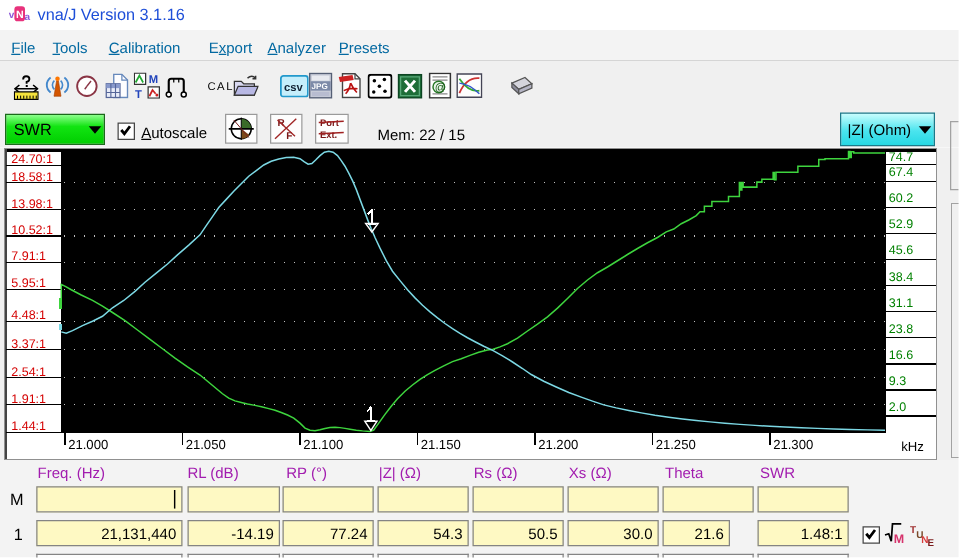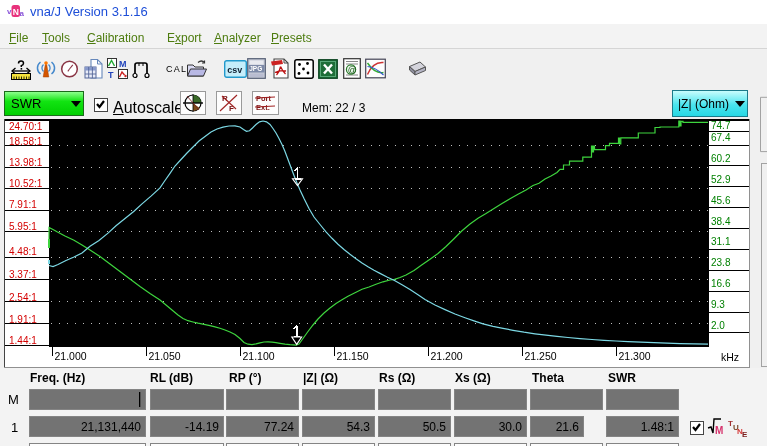--- a/index.html
+++ b/index.html
@@ -1,35 +1,35 @@
 <!DOCTYPE html>
 <html><head><meta charset="utf-8">
 <style>
 html,body{margin:0;padding:0;}
 #win{position:relative;width:767px;height:446px;background:#fff;font-family:"Liberation Sans",sans-serif;overflow:hidden;}
 .abs{position:absolute;}
 #titlebar{left:0;top:0;width:767px;height:23px;background:#ffffff;}
 #titletext{left:30px;top:4px;font-size:13px;color:#1d4ed8;}
 #menubar{left:0;top:24px;width:767px;height:24px;background:#f3f3f3;border-bottom:1px solid #d5d5d5;}
-.mi{position:absolute;top:7px;font-size:12px;color:#4d7c0f;}
+.mi{position:absolute;top:7px;font-size:12px;color:#0369a1;}
 #toolbar{left:0;top:49px;width:767px;height:39px;background:#f0f0f0;}
 #row2{left:0;top:88px;width:767px;height:30px;background:#f0f0f0;}
 #swrcombo{left:4px;top:3px;width:80px;height:25px;background:linear-gradient(#8cff8c,#12e412 40%,#00ce00);border:1px solid #1a6a1a;box-sizing:border-box;}
 #swrcombo span{position:absolute;left:6px;top:4px;font-size:13px;color:#000;}
 #zcombo{left:672px;top:2px;width:76px;height:27px;background:linear-gradient(#c8fdfd,#4ae4ee 55%,#27d8e4);border:1px solid #1a7a8a;box-sizing:border-box;}
 #zcombo span{position:absolute;left:5px;top:6px;font-size:12px;color:#000;}
 .tri{position:absolute;width:0;height:0;border-left:5px solid transparent;border-right:5px solid transparent;border-top:6px solid #000;}
 .cb{position:absolute;width:14px;height:14px;background:#fff;border:1px solid #454545;box-sizing:border-box;}
 .cb svg{position:absolute;left:0px;top:0px;}
-#autoscale{left:113px;top:11px;font-size:16px;color:#000;}
+#autoscale{left:113px;top:11px;font-size:12px;color:#000;}
 .btn{position:absolute;background:#fdfdfd;border:1px solid #9a9a9a;box-sizing:border-box;}
 #mem{left:302px;top:13px;font-size:12px;color:#000;}
 #tablearea{left:0;top:368px;width:767px;height:78px;background:#f3f3f3;}
-.hdr{position:absolute;top:3px;font-size:12px;color:#000000;font-weight:bold;}
-.fld{position:absolute;background:#737373;border:1px solid #848484;box-sizing:border-box;font-size:12px;color:#000;text-align:center;}
+.hdr{position:absolute;top:3px;font-size:12px;color:#a21caf;}
+.fld{position:absolute;background:#fef9c3;border:1px solid #848484;box-sizing:border-box;font-size:12px;color:#000;text-align:center;}
 .fld span{position:absolute;right:4px;top:3px;}
 .rowlab{position:absolute;font-size:13px;color:#000;}
 .pr{position:absolute;height:4px;background:#fdfdfd;border:1px solid #848484;border-bottom:none;box-sizing:border-box;}
 </style></head>
 <body>
 <div id="win">
   <div class="abs" id="titlebar">
     <svg class="abs" style="left:7px;top:3px" width="18" height="17" viewBox="0 0 18 17">
       <text x="0" y="11" font-size="8" font-weight="bold" fill="#8a55d8" font-family="Liberation Sans">v</text>
       <rect x="4.5" y="2" width="8.5" height="12" rx="2.5" fill="#e8327c"></rect>
@@ -190,21 +190,21 @@
       </svg>
     </div>
     <div class="btn" style="left:252px;top:3px;width:27px;height:24px">
       <svg width="25" height="22" viewBox="0 0 25 22">
         <text x="3" y="9" font-size="7.5" fill="#7a1515" font-family="Liberation Sans" font-weight="bold">Port</text>
         <text x="3" y="18" font-size="7.5" fill="#7a1515" font-family="Liberation Sans" font-weight="bold">Ext.</text>
         <line x1="2" y1="6" x2="22" y2="5" stroke="#a02020" stroke-width="1.2"></line>
         <line x1="2" y1="15" x2="22" y2="14" stroke="#a02020" stroke-width="1.2"></line>
       </svg>
     </div>
-    <span class="abs" id="mem">Mem: 22 / 3</span>
+    <span class="abs" id="mem">Mem: 22 / 15</span>
     <div class="abs" id="zcombo">
         <span>|Z| (Ohm)</span>
         <div class="tri" style="left:62px;top:10px"></div>
       </div>
   </div>
   <svg class="abs" style="left:0;top:118px" width="767" height="250" viewBox="0 118 767 250" shape-rendering="crispEdges">
   <rect x="0" y="118" width="767" height="250" fill="#f0f0f0"></rect>
   <rect x="4" y="119" width="745" height="248.5" fill="#ffffff" stroke="#909090" stroke-width="1"></rect>
   <rect x="49" y="121" width="659.5" height="225.5" fill="#000000"></rect>
   <rect x="4" y="119.2" width="745" height="2" fill="#000"></rect>

